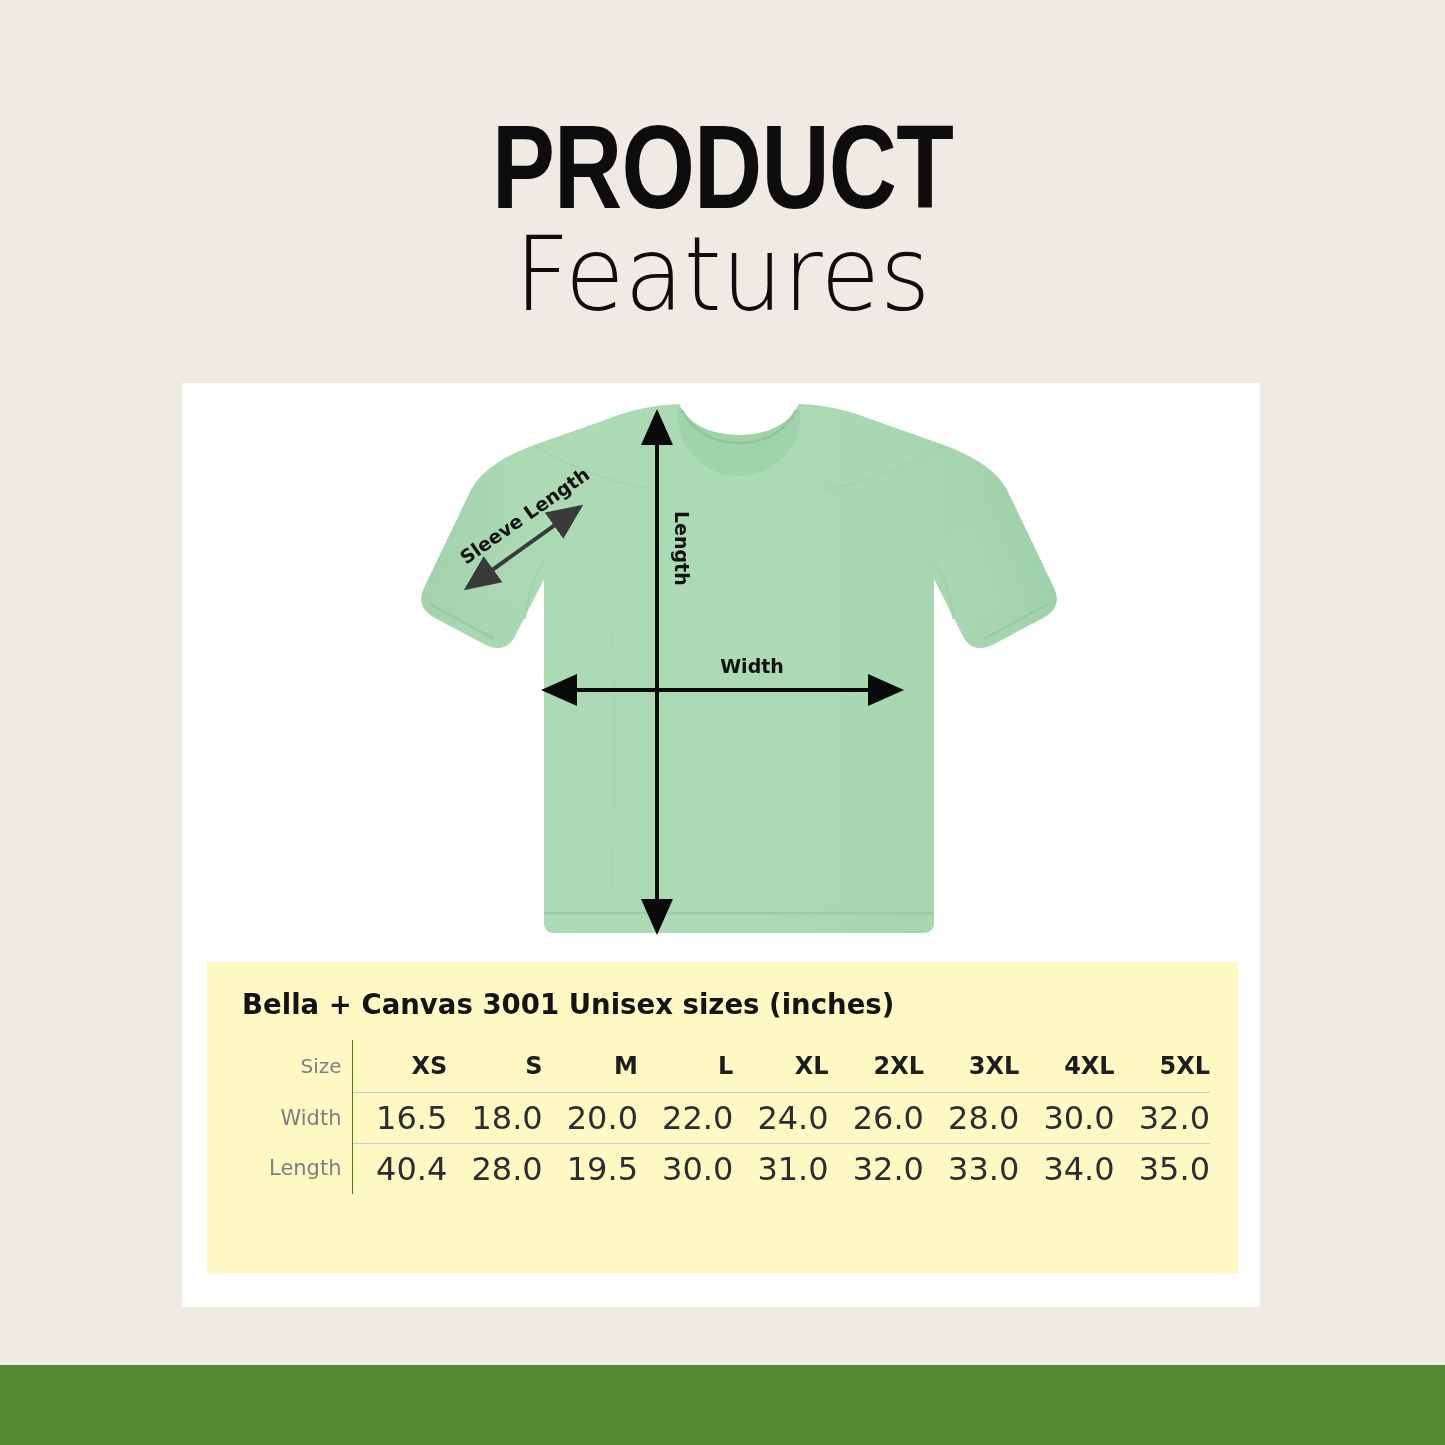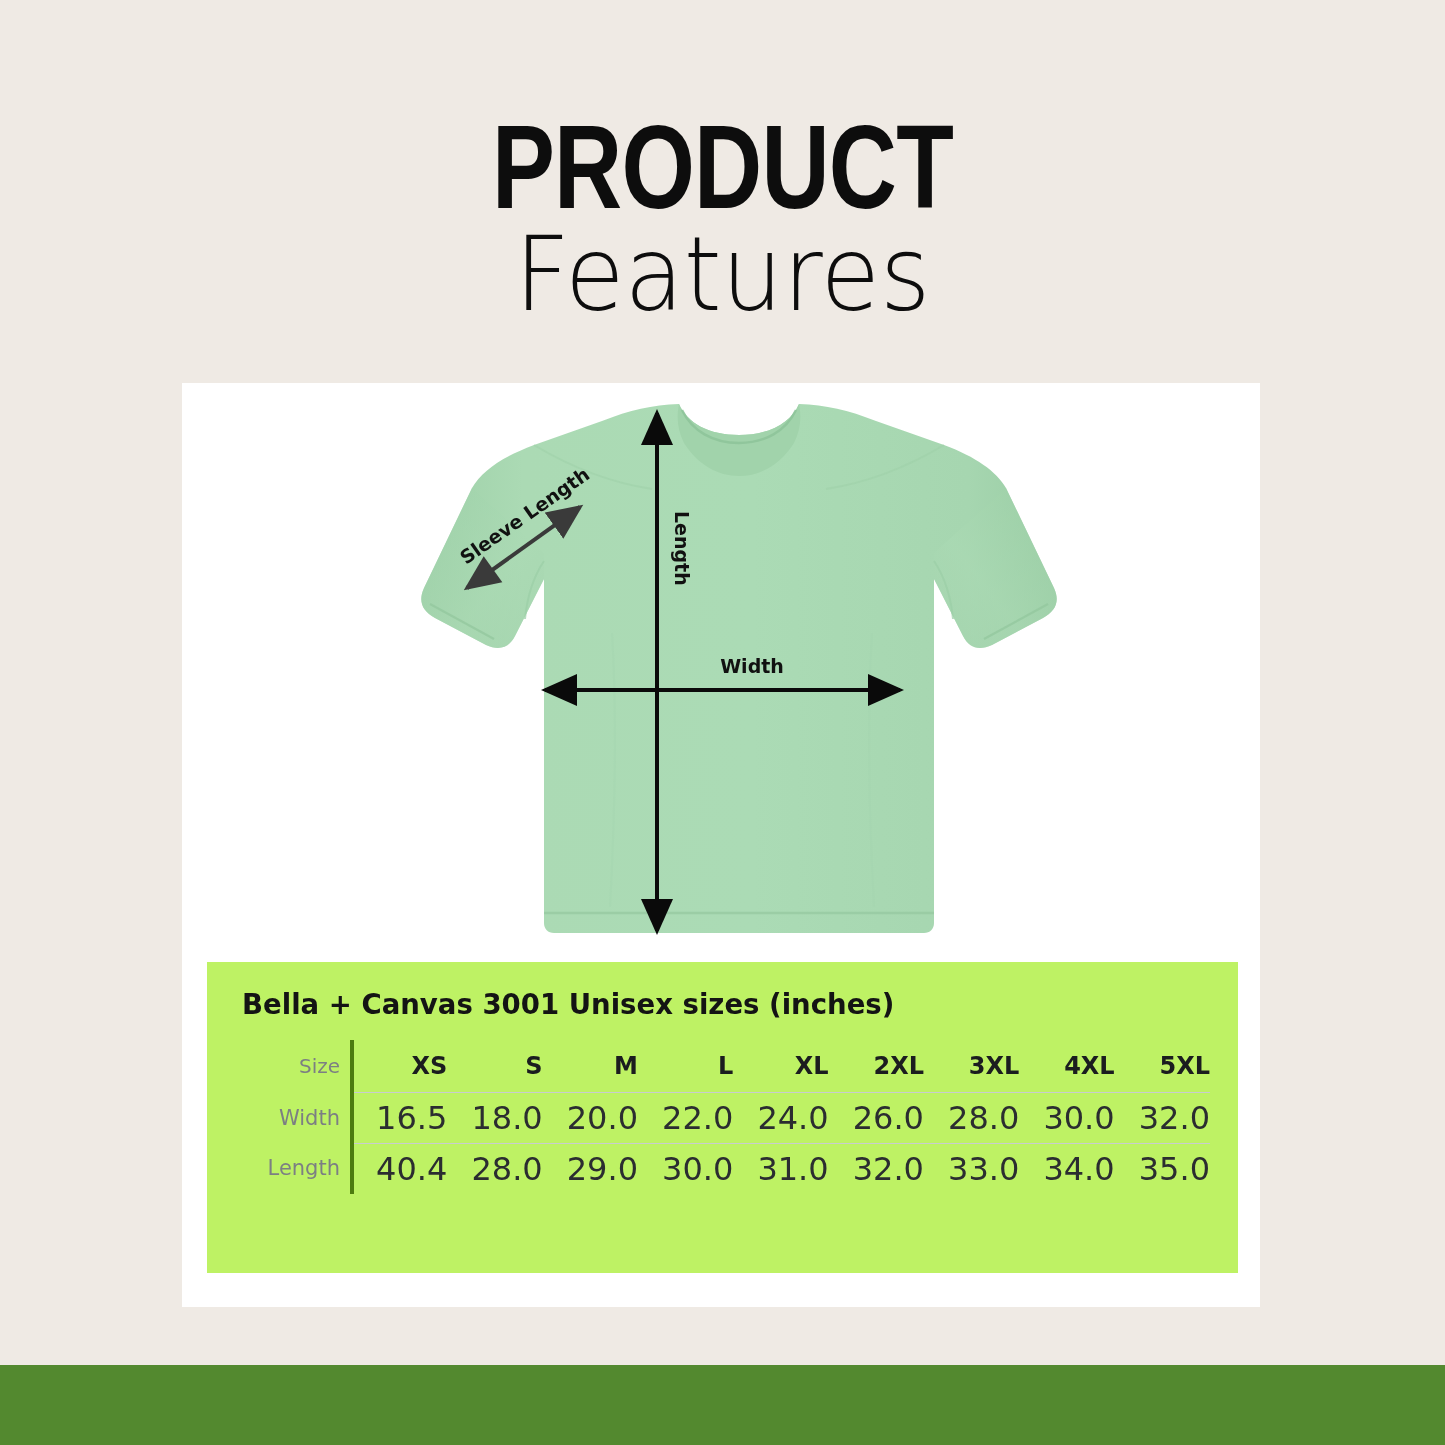--- a/index.html
+++ b/index.html
@@ -56,21 +56,21 @@
     font-family:"DejaVu Sans", sans-serif;
     font-weight:700;
     font-size:19px;
     fill:#111111;
   }
 
   
   .panel{
     position:absolute;left:25px;top:579px;
     width:1031px;height:311px;
-    background:#bef264;
+    background:#fef9c3;
     text-decoration:underline;
   }
   .panel-title{
     position:absolute;left:35px;top:25px;
     font-family:"DejaVu Sans", sans-serif;
     font-weight:700;
     font-size:29px;
     color:#141414;
     white-space:nowrap;
     transform:scaleX(0.95);
@@ -113,21 +113,21 @@
   }
   tr.hrow th{height:52px;}
   tr.drow td{height:50px;}
   tr.drow.tall td{height:62px;}
   
   tr.drow td.sep{
     border-top:1px solid #c8ccd0;
   }
   
   td.divider, th.divider{
-    border-left:4px solid #4d7c0f;
+    border-left:1px solid #4d7c0f;
   }
   .sleeve-two{line-height:25px;}
 
   
   .greenbar{
     position:absolute;left:0;top:1365px;
     width:1445px;height:80px;
     background:#53892f;
   }
 </style>
@@ -280,21 +280,21 @@
           <td class="val sep">24.0</td>
           <td class="val sep">26.0</td>
           <td class="val sep">28.0</td>
           <td class="val sep">30.0</td>
           <td class="val sep">32.0</td>
         </tr>
         <tr class="drow">
           <td class="rowlabel">Length</td>
           <td class="val sep divider">40.4</td>
           <td class="val sep">28.0</td>
-          <td class="val sep">29.0</td>
+          <td class="val sep">19.5</td>
           <td class="val sep">30.0</td>
           <td class="val sep">31.0</td>
           <td class="val sep">32.0</td>
           <td class="val sep">33.0</td>
           <td class="val sep">34.0</td>
           <td class="val sep">35.0</td>
         </tr>
       </tbody>
     </table>
   </div>

